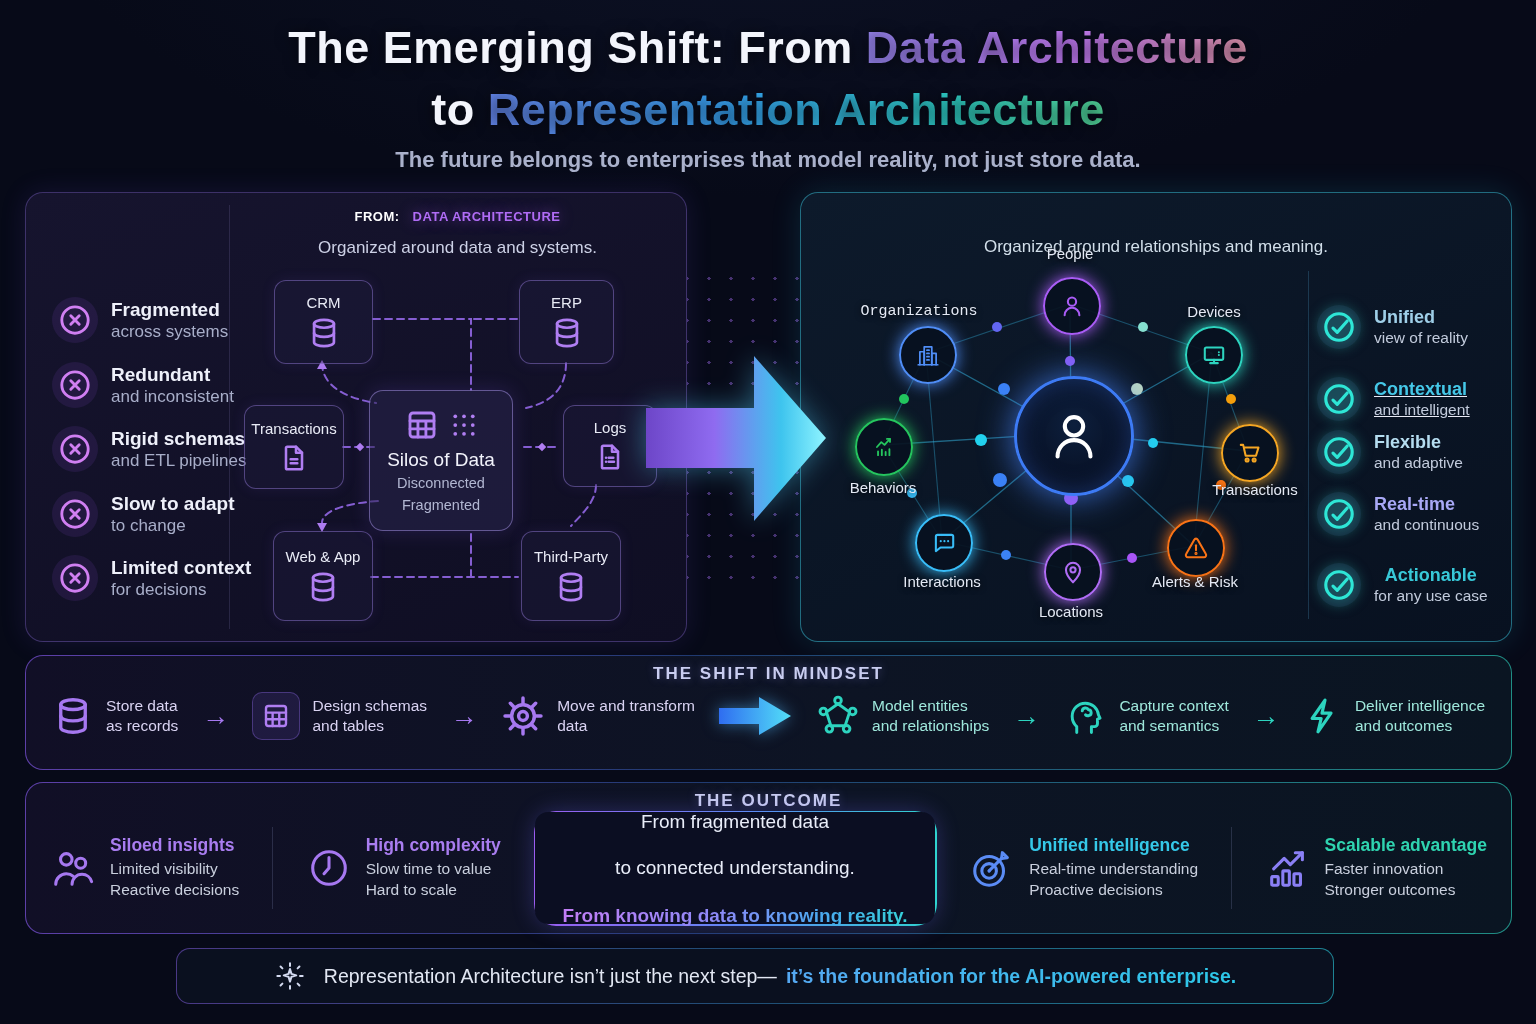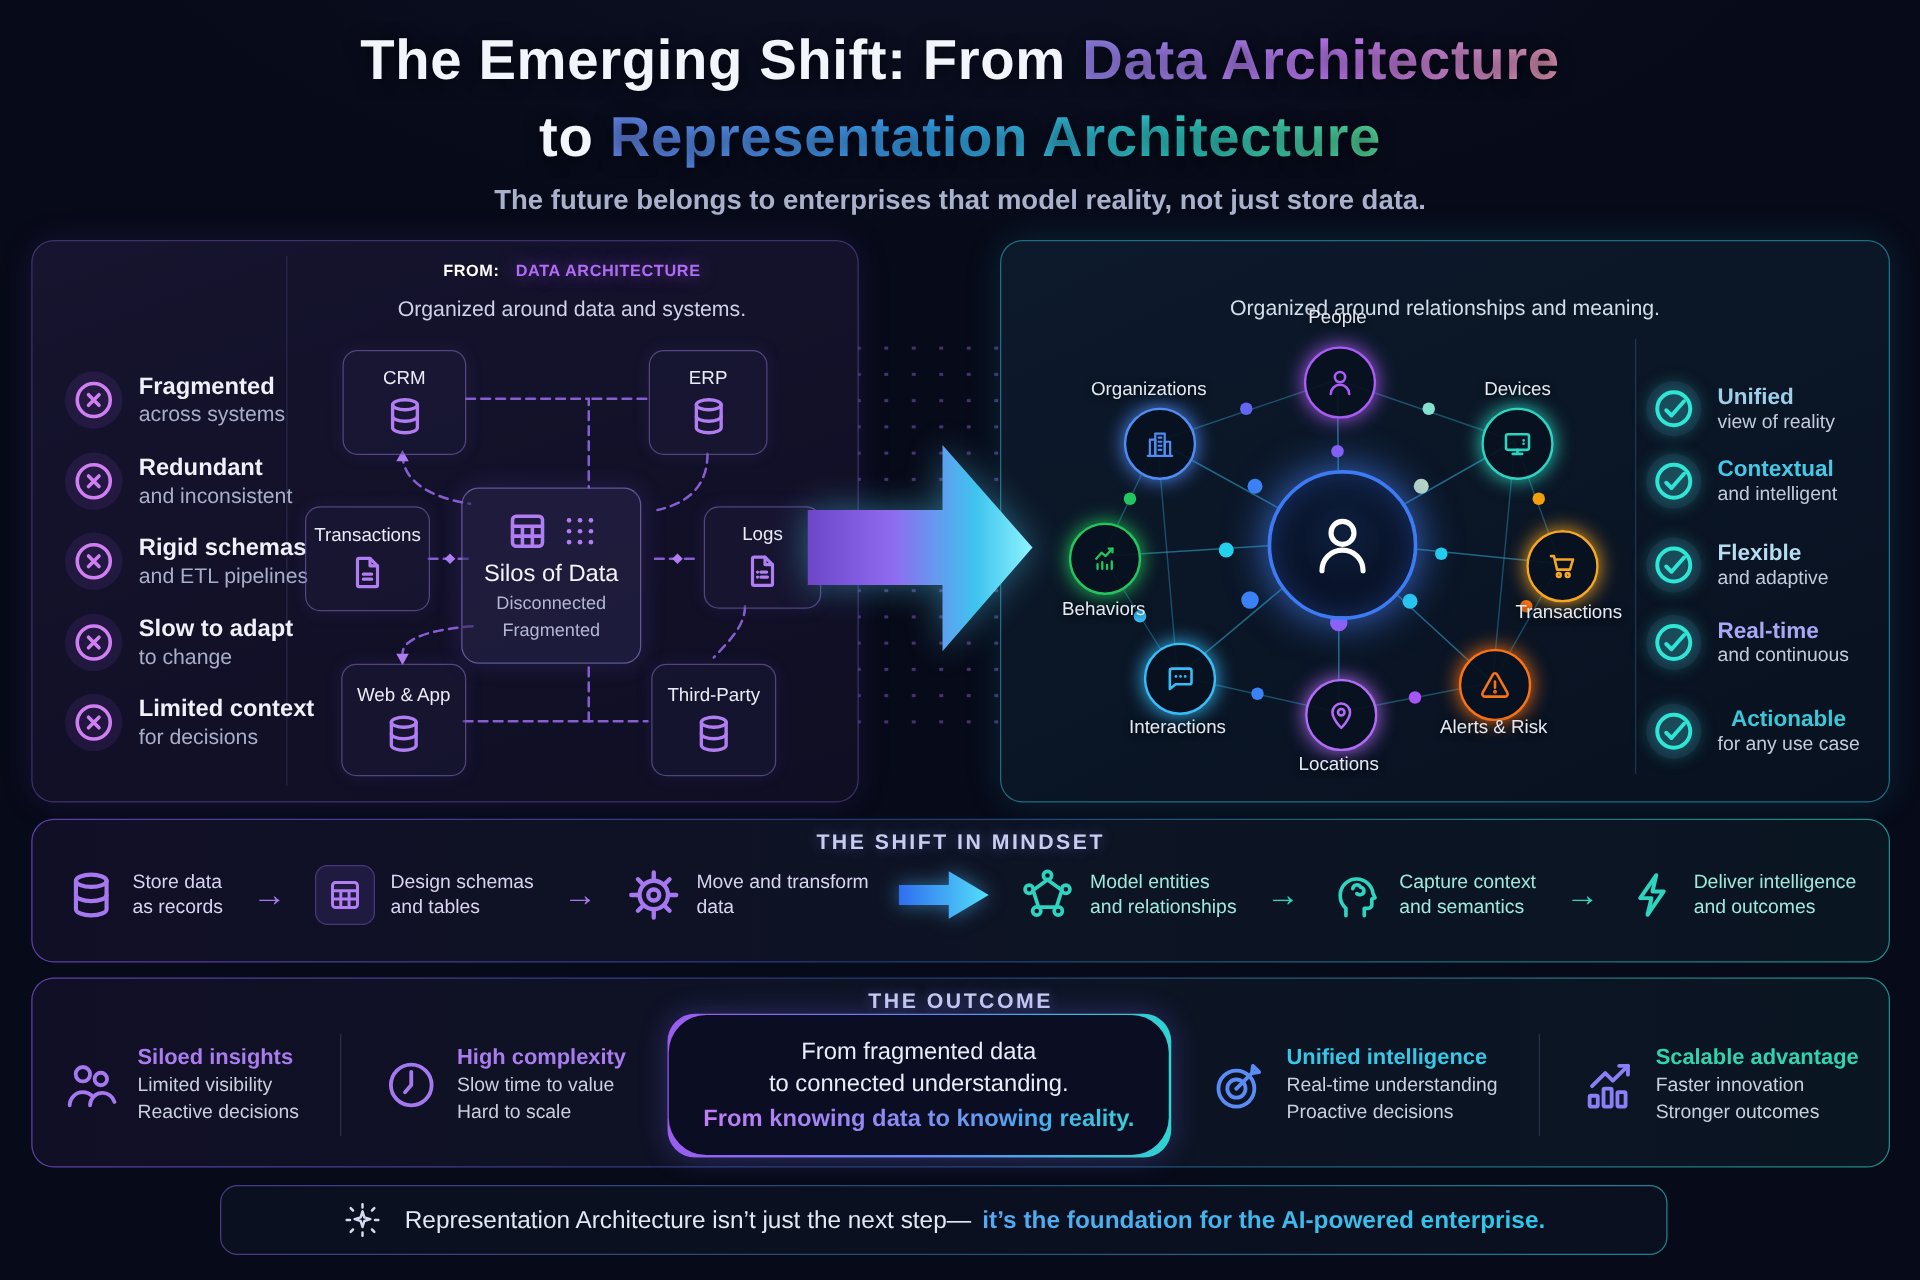--- a/index.html
+++ b/index.html
@@ -87,21 +87,21 @@
     display:flex;align-items:center;justify-content:center;color:#b07ef2;}
 
   .outcome-band{left:25px;top:782px;width:1485px;height:150px;z-index:3;}
   .outcome-row{left:24px;right:24px;top:30px;bottom:10px;display:flex;align-items:center;justify-content:space-between;position:absolute;}
   .oitem{display:flex;align-items:center;gap:14px;}
   .oitem .ttl{font-size:17.5px;font-weight:bold;margin-bottom:3px;}
   .oitem .ln{font-size:15.5px;color:#c9cfdd;line-height:1.35;}
   .odiv{width:1px;height:82px;background:rgba(140,150,200,.22);}
   .ocard-wrap{width:400px;height:112px;padding:1.5px;border-radius:22px;
     background:linear-gradient(90deg,#9b5cf0,#5b8cf5 55%,#2fd4d0);box-shadow:0 0 22px rgba(110,100,240,.3);}
-  .ocard{width:100%;height:100%;border-radius:30px;background:#0b0e22;display:flex;flex-direction:column;align-items:center;justify-content:center;gap:0;}
+  .ocard{width:100%;height:100%;border-radius:13px;background:#0b0e22;display:flex;flex-direction:column;align-items:center;justify-content:center;gap:20px;}
   .ocard .l12{font-size:19px;color:#e9edf9;line-height:1.35;}
   .ocard .l3{font-size:19px;font-weight:bold;margin-top:4px;
     background-image:linear-gradient(90deg,#c27df5,#8d8af8 45%,#4aa8f0 75%,#35d0d8);background-clip:text;-webkit-background-clip:text;color:transparent;}
 
   
   .footer-wrap{left:176px;top:948px;width:1156px;height:54px;padding:1px;border-radius:14px;
     background:linear-gradient(90deg,rgba(130,95,225,.55),rgba(60,160,230,.45),rgba(45,212,230,.6));z-index:3;}
   .footer{width:100%;height:100%;border-radius:13px;background:#0a101f;display:flex;align-items:center;justify-content:center;gap:18px;}
   .footer-text{font-size:19.5px;color:#e2e7f3;}
   .footer-acc{margin-left:9px;font-weight:600;background-image:linear-gradient(90deg,#55a8f2,#2cc8e8);background-clip:text;-webkit-background-clip:text;color:transparent;}
@@ -438,41 +438,41 @@
       <span>
           <svg class="ic" width="26" height="26" viewBox="0 0 24 24">
             <path d="M10.4 4.3 2.9 17.6c-.8 1.3.2 3 1.7 3h14.8c1.5 0 2.5-1.7 1.7-3L13.6 4.3c-.7-1.3-2.5-1.3-3.2 0z"></path>
             <path d="M12 9.5v4.5"></path>
             <circle cx="12" cy="17" r=".5" fill="currentColor"></circle>
           </svg>
         </span>
     </div>
 
     <div class="abs nlabel" style="left:194px;top:52px;">People</div>
-    <div class="abs nlabel" style="left:43px;top:110px;">Organizations</div>
+    <div class="abs nlabel" style="left:43px;top:110px;font-family:Liberation Mono, monospace;">Organizations</div>
     <div class="abs nlabel" style="left:338px;top:110px;">Devices</div>
     <div class="abs nlabel" style="left:7px;top:286px;">Behaviors</div>
     <div class="abs nlabel" style="left:379px;top:288px;">Transactions</div>
     <div class="abs nlabel" style="left:66px;top:380px;">Interactions</div>
     <div class="abs nlabel" style="left:195px;top:410px;">Locations</div>
     <div class="abs nlabel" style="left:319px;top:380px;">Alerts &amp; Risk</div>
 
     <div class="abs benefit" style="top:112px;">
       <span class="bhalo">
           <svg class="ic" width="36" height="36" viewBox="0 0 24 24" style="stroke-width:2.1">
             <circle cx="12" cy="12" r="8.8"></circle>
             <path d="M8 12.8l2.8 2.8L17.5 8"></path>
           </svg>
         </span>
       <span>
           <div class="benefit-t1" style="color: rgb(159, 207, 232);">Unified</div>
           <div class="benefit-t2">view of reality</div>
         </span>
     </div>
-    <div class="abs benefit" style="top:170px;">
+    <div class="abs benefit" style="top:184px;text-decoration:underline;">
       <span class="bhalo">
           <svg class="ic" width="36" height="36" viewBox="0 0 24 24" style="stroke-width:2.1">
             <circle cx="12" cy="12" r="8.8"></circle>
             <path d="M8 12.8l2.8 2.8L17.5 8"></path>
           </svg>
         </span>
       <span>
           <div class="benefit-t1" style="color: rgb(69, 200, 232);">Contextual</div>
           <div class="benefit-t2">and intelligent</div>
         </span>

